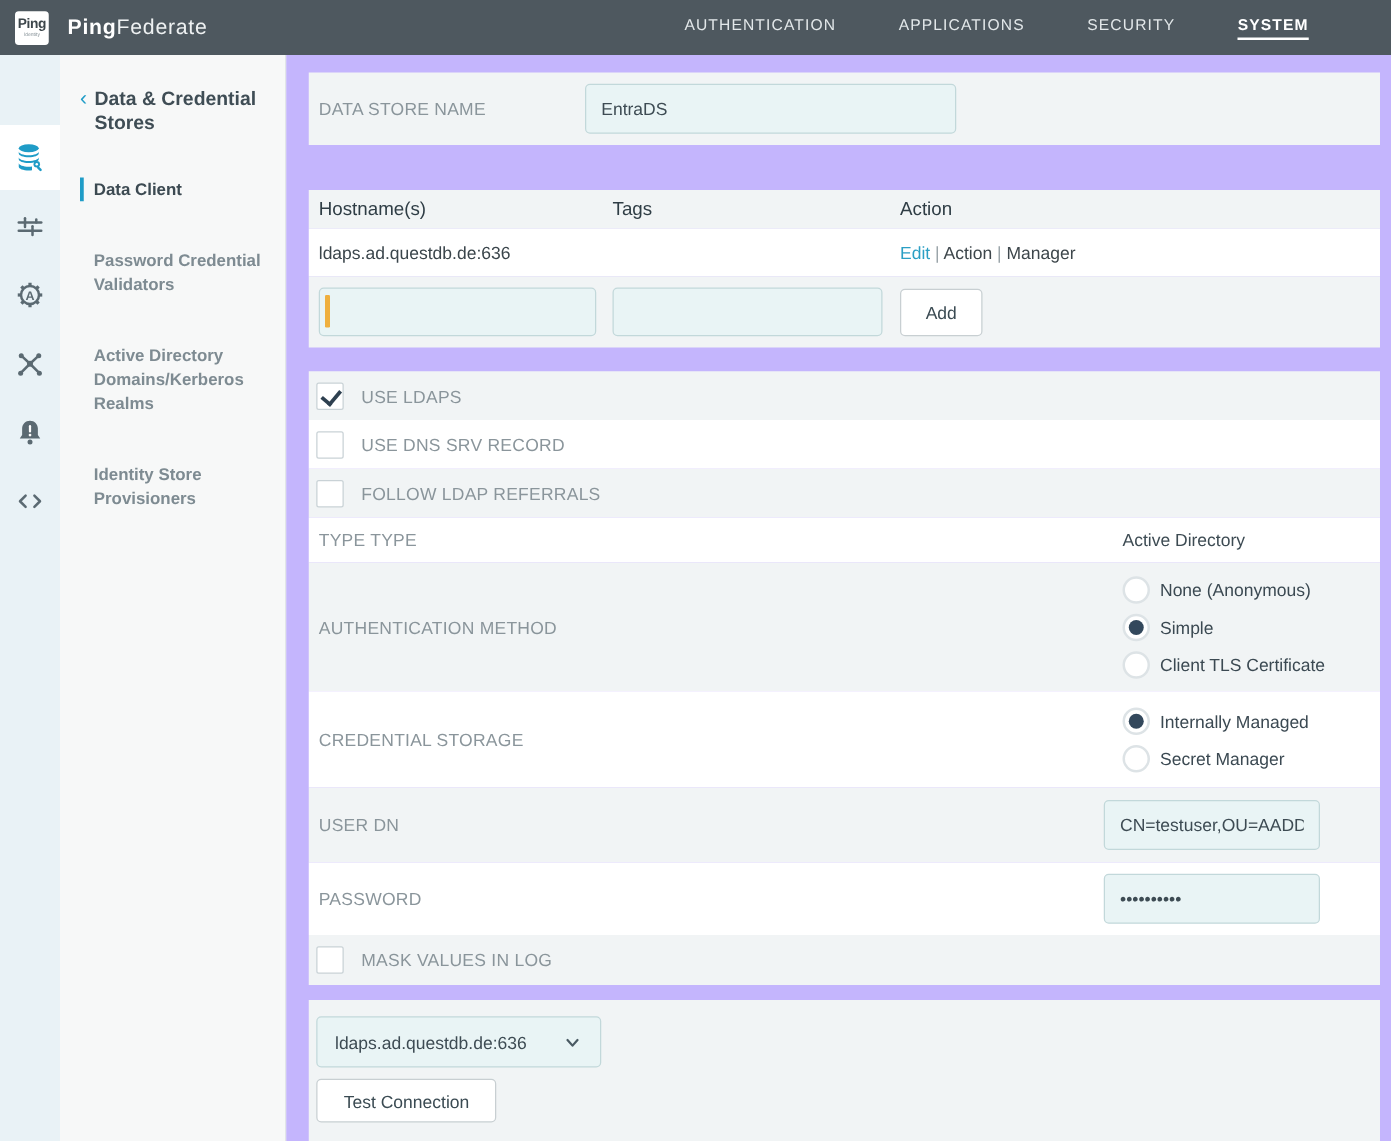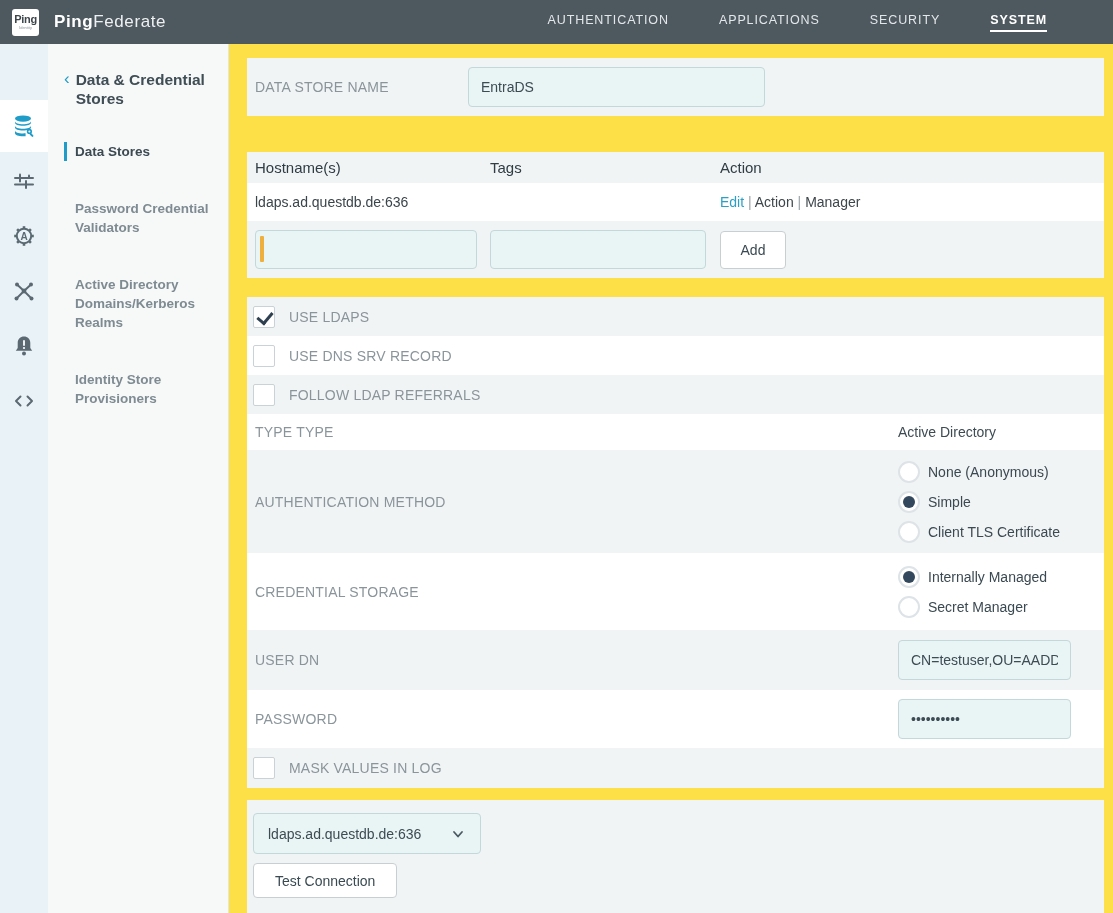--- a/index.html
+++ b/index.html
@@ -58,21 +58,21 @@
   .subnav-item {
     position: relative; margin-bottom: 38px; padding-left: 11px;
     font-size: 13.5px; font-weight: 700; color: #7e8b92; line-height: 19px; cursor: pointer;
   }
   .subnav-item.on { color: #3c4a52; }
   .subnav-item.on::before {
     content: ""; position: absolute; left: 0; top: 0; width: 3px; height: 19px; background: #1f9cc7;
   }
 
   
-  .main { flex: 1; background: #fde047; padding: 14px 9px 0 18px; }
+  .main { flex: 1; background: #c4b5fd; padding: 14px 9px 0 18px; }
   .grayrow { background: #f1f4f5; }
   .whiterow { background: #ffffff; }
 
   .frow { display: flex; align-items: center; padding: 0 8px; }
   .flabel { font-size: 14px; color: #8a959b; letter-spacing: 0.2px; }
   .rightcol { margin-left: auto; width: 198px; }
 
   .tinput {
     background: #e9f4f5; border: 1px solid #c2d8da; border-radius: 4px;
     height: 40px; padding: 0 12px; font-size: 14px; color: #3d4b53;
@@ -133,21 +133,21 @@
   }
   .radio.on::after {
     content: ""; position: absolute; left: 3px; top: 3px; width: 12px; height: 12px;
     border-radius: 50%; background: #33485c;
   }
   .radio-label { margin-left: 8px; font-size: 14px; color: #3b4952; }
 
   
   .row-userdn { height: 60px; }
   .row-pass { height: 58px; }
-  .row-userdn .tinput, .row-pass .tinput { width: 173px; margin-right: 25px; margin-left: auto; }
+  .row-userdn .tinput, .row-pass .tinput { width: 173px; margin-right: 40px; margin-left: auto; }
 
   
   .row-mask { height: 40px; margin-bottom: 12px; }
 
   
   .bottom { height: 115px; padding: 13px 0 0 6px; }
   .select {
     width: 228px; height: 41px; background: #e9f4f5; border: 1px solid #c2d8da; border-radius: 4px;
     display: flex; align-items: center; padding: 0 14px; cursor: pointer;
   }
@@ -261,21 +261,21 @@
       </span>
     </div>
   </div>
 
   <div class="subnav">
     <div class="subnav-title">
       <span class="chev">‹</span>
       <span>Data &amp; Credential Stores</span>
     </div>
     <div class="subnav-list">
-      <div class="subnav-item on">Data Stores</div>
+      <div class="subnav-item on">Data Client</div>
       <div class="subnav-item">Password Credential Validators</div>
       <div class="subnav-item">Active Directory Domains/Kerberos Realms</div>
       <div class="subnav-item">Identity Store Provisioners</div>
     </div>
   </div>
 
   <div class="main">
 
     <div class="frow grayrow row-name">
       <div class="flabel">DATA STORE NAME</div>

